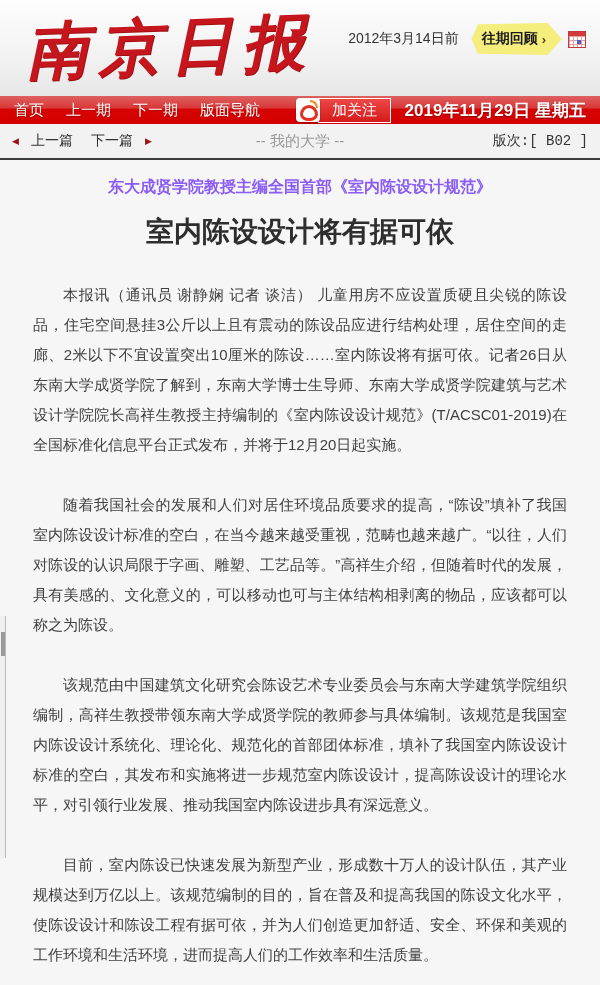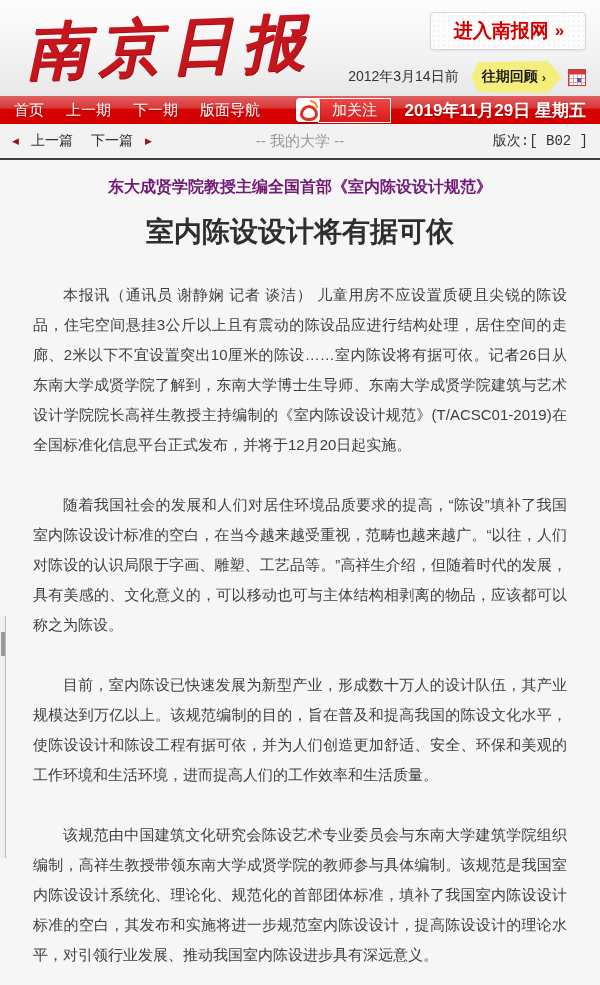--- a/index.html
+++ b/index.html
@@ -116,21 +116,21 @@
   .column-title {
     position:absolute; left:0; right:0; text-align:center;
     color:#999; font-size:15px; pointer-events:none;
   }
   .page-no { margin-left:auto; color:#333; font-size:14px; white-space:nowrap;
     font-family:"Liberation Mono", monospace; }
 
   
   .article { padding:14px 33px 0 33px; }
   .article-subtitle {
-    text-align:center; font-size:16px; font-weight:bold; color:#701a75;
+    text-align:center; font-size:16px; font-weight:bold; color:#8b5cf6;
     line-height:22px; margin-top:2px;
   }
   .article-title {
     text-align:center; font-size:28px; font-weight:bold; color:#2e2e2e;
     line-height:36px; margin-top:16px;
   }
   .article-body { margin-top:10px; }
   .article-body p {
     font-size:15px; line-height:30px; color:#404040;
     text-indent:2em; text-align:justify; margin-top:30px;
@@ -148,24 +148,20 @@
 </style>
 </head>
 <body>
 
 <div id="page">
 
   <div class="header">
     <div class="logo">南京日报</div>
 
     <div class="header-right">
-      <div class="enter-btn">
-        <span>进入南报网</span>
-        <span class="arrow">»</span>
-      </div>
       <div class="archive-row">
         <span class="archive-date">2012年3月14日前</span>
         <span class="archive-btn">
           <span>往期回顾</span>
           <span class="chev">›</span>
         </span>
         <span class="calendar-icon"></span>
       </div>
     </div>
   </div>
@@ -194,22 +190,22 @@
     <span class="column-title">-- 我的大学 --</span>
     <span class="page-no">版次:[ B02 ]</span>
   </div>
 
   <div class="article">
     <div class="article-subtitle">东大成贤学院教授主编全国首部《室内陈设设计规范》</div>
     <div class="article-title">室内陈设设计将有据可依</div>
     <div class="article-body">
       <p>本报讯（通讯员 谢静娴 记者 谈洁） 儿童用房不应设置质硬且尖锐的陈设品，住宅空间悬挂3公斤以上且有震动的陈设品应进行结构处理，居住空间的走廊、2米以下不宜设置突出10厘米的陈设……室内陈设将有据可依。记者26日从东南大学成贤学院了解到，东南大学博士生导师、东南大学成贤学院建筑与艺术设计学院院长高祥生教授主持编制的《室内陈设设计规范》(T/ACSC01-2019)在全国标准化信息平台正式发布，并将于12月20日起实施。</p>
       <p>随着我国社会的发展和人们对居住环境品质要求的提高，“陈设”填补了我国室内陈设设计标准的空白，在当今越来越受重视，范畴也越来越广。“以往，人们对陈设的认识局限于字画、雕塑、工艺品等。”高祥生介绍，但随着时代的发展，具有美感的、文化意义的，可以移动也可与主体结构相剥离的物品，应该都可以称之为陈设。</p>
+      <p>该规范由中国建筑文化研究会陈设艺术专业委员会与东南大学建筑学院组织编制，高祥生教授带领东南大学成贤学院的教师参与具体编制。该规范是我国室内陈设设计系统化、理论化、规范化的首部团体标准，填补了我国室内陈设设计标准的空白，其发布和实施将进一步规范室内陈设设计，提高陈设设计的理论水平，对引领行业发展、推动我国室内陈设进步具有深远意义。</p>
       <p>目前，室内陈设已快速发展为新型产业，形成数十万人的设计队伍，其产业规模达到万亿以上。该规范编制的目的，旨在普及和提高我国的陈设文化水平，使陈设设计和陈设工程有据可依，并为人们创造更加舒适、安全、环保和美观的工作环境和生活环境，进而提高人们的工作效率和生活质量。</p>
-      <p>该规范由中国建筑文化研究会陈设艺术专业委员会与东南大学建筑学院组织编制，高祥生教授带领东南大学成贤学院的教师参与具体编制。该规范是我国室内陈设设计系统化、理论化、规范化的首部团体标准，填补了我国室内陈设设计标准的空白，其发布和实施将进一步规范室内陈设设计，提高陈设设计的理论水平，对引领行业发展、推动我国室内陈设进步具有深远意义。</p>
 
     </div>
   </div>
 
   <div class="side-scroll">
     <div class="thumb"></div>
   </div>
 
 </div>
 

